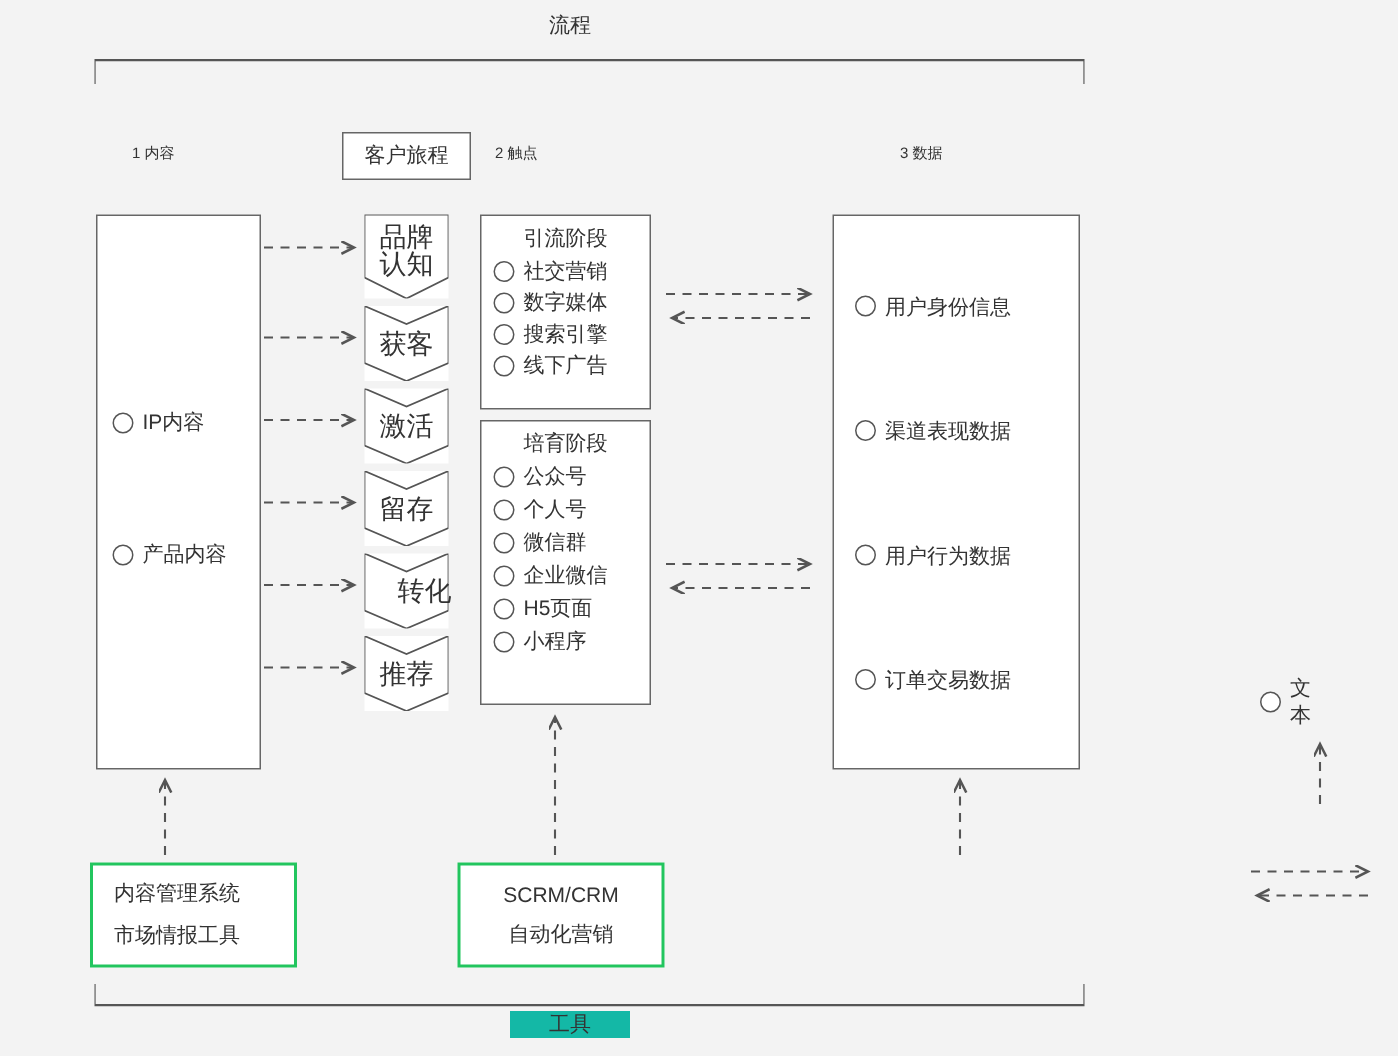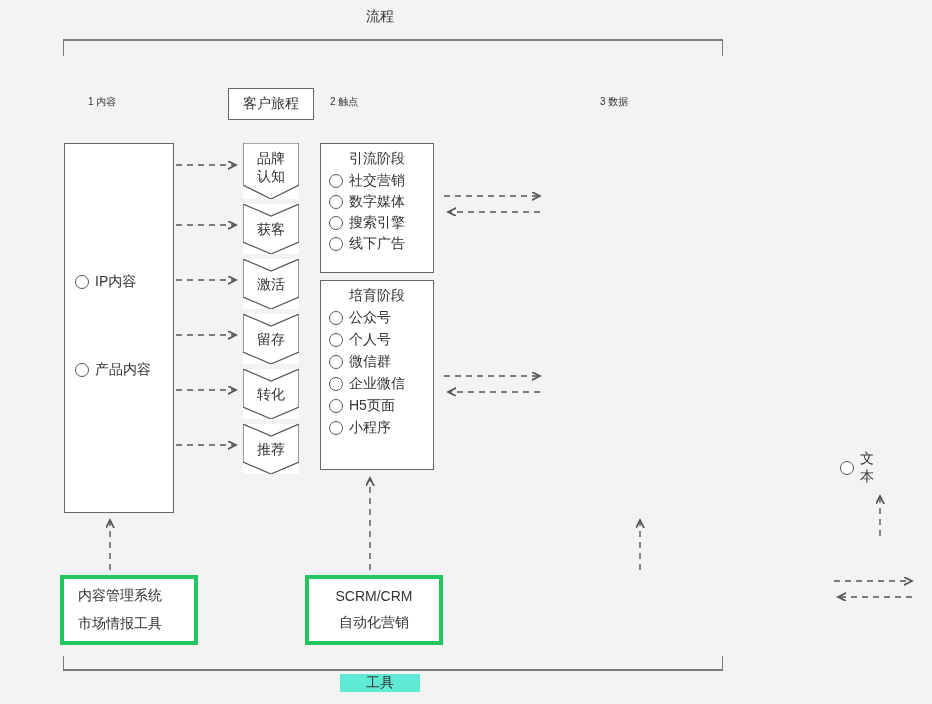--- a/index.html
+++ b/index.html
@@ -41,26 +41,26 @@
   .chev {
     position: absolute;
     left: 243px;
     width: 56px;
     background: #fff;
   }
   .chev-label {
     position: absolute;
     width: 100%;
     text-align: center;
-    font-size: 14px;
+    font-size: 18px;
     line-height: 18px;
   }
   svg.bracket path, svg.bracket line { stroke: #555; stroke-width: 1.5; fill: none; }
   .tool-box {
-    border: 4px solid #22c55e;
+    border: 2px solid #22c55e;
     background: #fff;
     box-sizing: border-box;
     display: flex;
     flex-direction: column;
     justify-content: center;
     gap: 10px;
     padding: 10px 14px;
   }
 </style>
 </head>
@@ -129,21 +129,21 @@
     <svg width="56" height="50" style="position:absolute;left:0;top:0;">
       <polygon points="0,0 28,12 56,0 56,38 28,50 0,38" fill="#fff" stroke="#555" stroke-width="1.2"></polygon>
     </svg>
     <div class="chev-label" style="top:16px;">留存</div>
   </div>
 
   <div class="abs chev" style="top:369px; height:50px;">
     <svg width="56" height="50" style="position:absolute;left:0;top:0;">
       <polygon points="0,0 28,12 56,0 56,38 28,50 0,38" fill="#fff" stroke="#555" stroke-width="1.2"></polygon>
     </svg>
-    <div class="chev-label" style="top:16px;">转化</div>
+    <div class="chev-label" style="top:16px;padding-left:12px;">转化</div>
   </div>
 
   <div class="abs chev" style="top:424px; height:50px;">
     <svg width="56" height="50" style="position:absolute;left:0;top:0;">
       <polygon points="0,0 28,12 56,0 56,38 28,50 0,38" fill="#fff" stroke="#555" stroke-width="1.2"></polygon>
     </svg>
     <div class="chev-label" style="top:16px;">推荐</div>
   </div>
 
   <svg class="abs" style="left:174px; top:143px; width:70px; height:350px;">
@@ -211,20 +211,38 @@
   <svg class="abs" style="left:440px; top:190px; width:108px; height:30px;">
     <line x1="4" y1="6" x2="100" y2="6" stroke="#555" stroke-width="1.4" stroke-dasharray="6 5" marker-end="url(#arr)"></line>
     <line x1="100" y1="22" x2="8" y2="22" stroke="#555" stroke-width="1.4" stroke-dasharray="6 5" marker-end="url(#arr)"></line>
   </svg>
 
   <svg class="abs" style="left:440px; top:370px; width:108px; height:30px;">
     <line x1="4" y1="6" x2="100" y2="6" stroke="#555" stroke-width="1.4" stroke-dasharray="6 5" marker-end="url(#arr)"></line>
     <line x1="100" y1="22" x2="8" y2="22" stroke="#555" stroke-width="1.4" stroke-dasharray="6 5" marker-end="url(#arr)"></line>
   </svg>
 
+  <div class="abs box" style="left:555px; top:143px; width:165px; height:370px; padding:18px 14px; display:flex; flex-direction:column; justify-content:space-around;">
+    <div class="bullet-row">
+      <span class="circle"></span>
+      <span style="max-width:100px; line-height:18px;">用户身份信息</span>
+    </div>
+    <div class="bullet-row">
+      <span class="circle"></span>
+      <span style="max-width:100px; line-height:18px;">渠道表现数据</span>
+    </div>
+    <div class="bullet-row">
+      <span class="circle"></span>
+      <span style="max-width:100px; line-height:18px;">用户行为数据</span>
+    </div>
+    <div class="bullet-row">
+      <span class="circle"></span>
+      <span style="max-width:100px; line-height:18px;">订单交易数据</span>
+    </div>
+  </div>
 
   <svg class="abs" style="left:100px; top:514px; width:20px; height:60px;">
     <line x1="10" y1="56" x2="10" y2="6" stroke="#555" stroke-width="1.4" stroke-dasharray="6 5" marker-end="url(#arr)"></line>
   </svg>
   <svg class="abs" style="left:360px; top:472px; width:20px; height:102px;">
     <line x1="10" y1="98" x2="10" y2="6" stroke="#555" stroke-width="1.4" stroke-dasharray="6 5" marker-end="url(#arr)"></line>
   </svg>
   <svg class="abs" style="left:630px; top:514px; width:20px; height:60px;">
     <line x1="10" y1="56" x2="10" y2="6" stroke="#555" stroke-width="1.4" stroke-dasharray="6 5" marker-end="url(#arr)"></line>
   </svg>
@@ -234,21 +252,21 @@
     <span>市场情报工具</span>
   </div>
   <div class="abs tool-box" style="left:305px; top:575px; width:138px; height:70px; align-items:center;">
     <span>SCRM/CRM</span>
     <span>自动化营销</span>
   </div>
 
   <svg class="abs bracket" style="left:63px; top:656px; width:660px; height:26px;">
     <path d="M0,0 L0,14 L660,14 L660,0"></path>
   </svg>
-  <div class="abs label" style="left:340px; top:674px; width:80px; text-align:center; background:#5eead4;">工具</div>
+  <div class="abs label" style="left:340px; top:674px; width:80px; text-align:center; background:#14b8a6;">工具</div>
 
   <div class="abs bullet-row" style="left:840px; top:450px;">
     <span class="circle"></span>
     <span>文本</span>
   </div>
   <svg class="abs" style="left:870px; top:490px; width:20px; height:50px;">
     <line x1="10" y1="46" x2="10" y2="6" stroke="#555" stroke-width="1.4" stroke-dasharray="6 5" marker-end="url(#arr)"></line>
   </svg>
   <svg class="abs" style="left:830px; top:575px; width:90px; height:30px;">
     <line x1="4" y1="6" x2="82" y2="6" stroke="#555" stroke-width="1.4" stroke-dasharray="6 5" marker-end="url(#arr)"></line>

